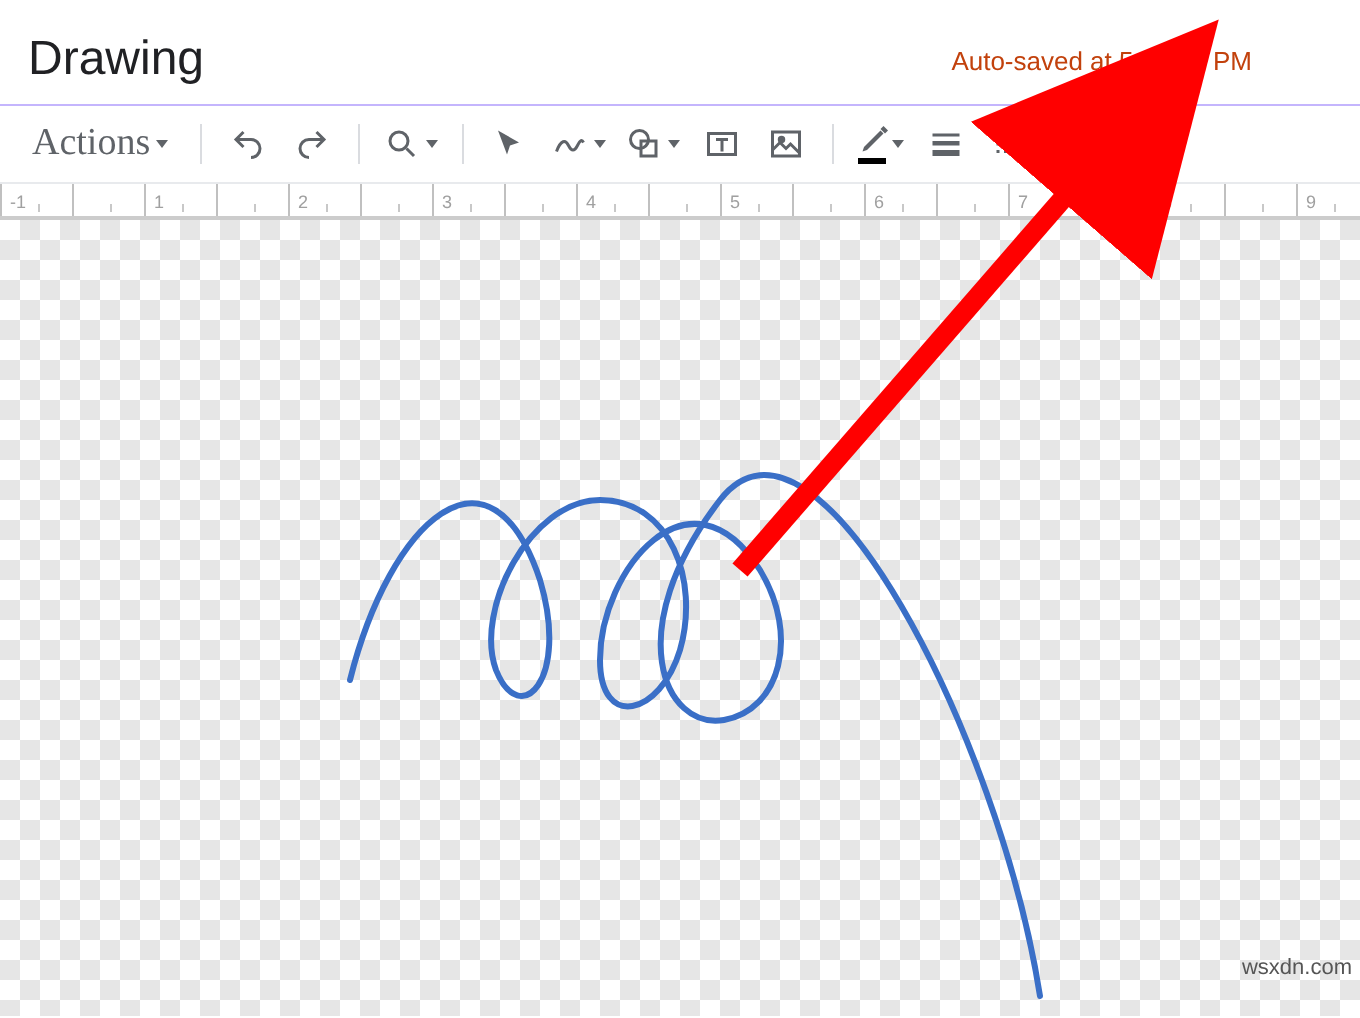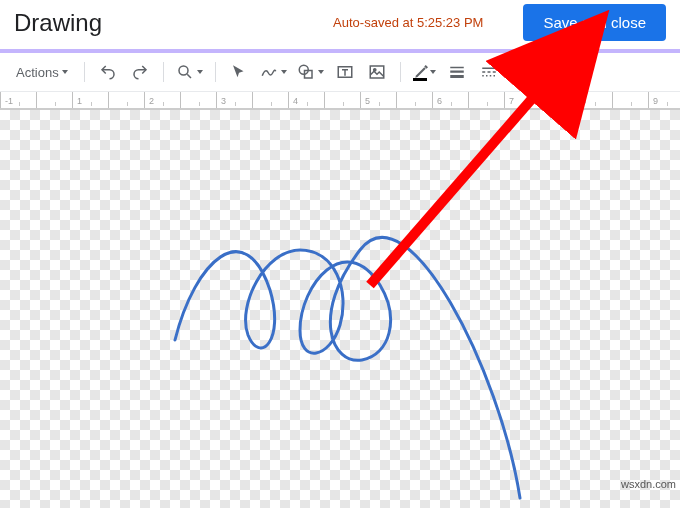--- a/index.html
+++ b/index.html
@@ -9,22 +9,22 @@
     background: #fff;
     width: 680px;
     height: 509px;
     overflow: hidden;
     position: relative;
     color: #3c4043;
   }
   .header {
     display: flex;
     align-items: center;
-    padding: 4px 14px 8px 14px;
-    border-bottom: 4px solid #c4b5fd;
+    padding: 16px 14px 8px 14px;
+    border-bottom: 1px solid #c4b5fd;
   }
   .header-title {
     font-size: 24px;
     font-weight: 400;
     color: #202124;
   }
   .header-status {
     margin-left: auto;
     font-size: 13px;
     color: #c2410c;
@@ -52,22 +52,22 @@
     background: none;
     border: none;
     border-radius: 3px;
     min-width: 30px;
     height: 30px;
     display: inline-flex;
     align-items: center;
     justify-content: center;
     cursor: pointer;
     color: #5f6368;
-    font-size: 13px;
-    font-family: Liberation Sans, sans-serif;
+    font-size: 19px;
+    font-family: Liberation Serif, serif;
     padding: 0 4px;
   }
   .tb-txt { padding: 0 8px; }
   .tb-sep {
     width: 1px;
     height: 20px;
     background: #dadce0;
     margin: 0 6px;
   }
   .dd-caret {
@@ -150,21 +150,20 @@
     width: 14px; height: 3px;
     background: #000;
   }
 </style>
 </head>
 <body>
 
 <div class="header">
   <span class="header-title">Drawing</span>
   <span class="header-status">Auto-saved at 5:25:23 PM</span>
-  <button class="save-btn">Save and close</button>
 </div>
 
 <div class="toolbar">
   <button class="tb-btn tb-txt">
     <span>Actions</span>
     <span class="dd-caret"></span>
   </button>
 
   <span class="tb-sep"></span>
 

